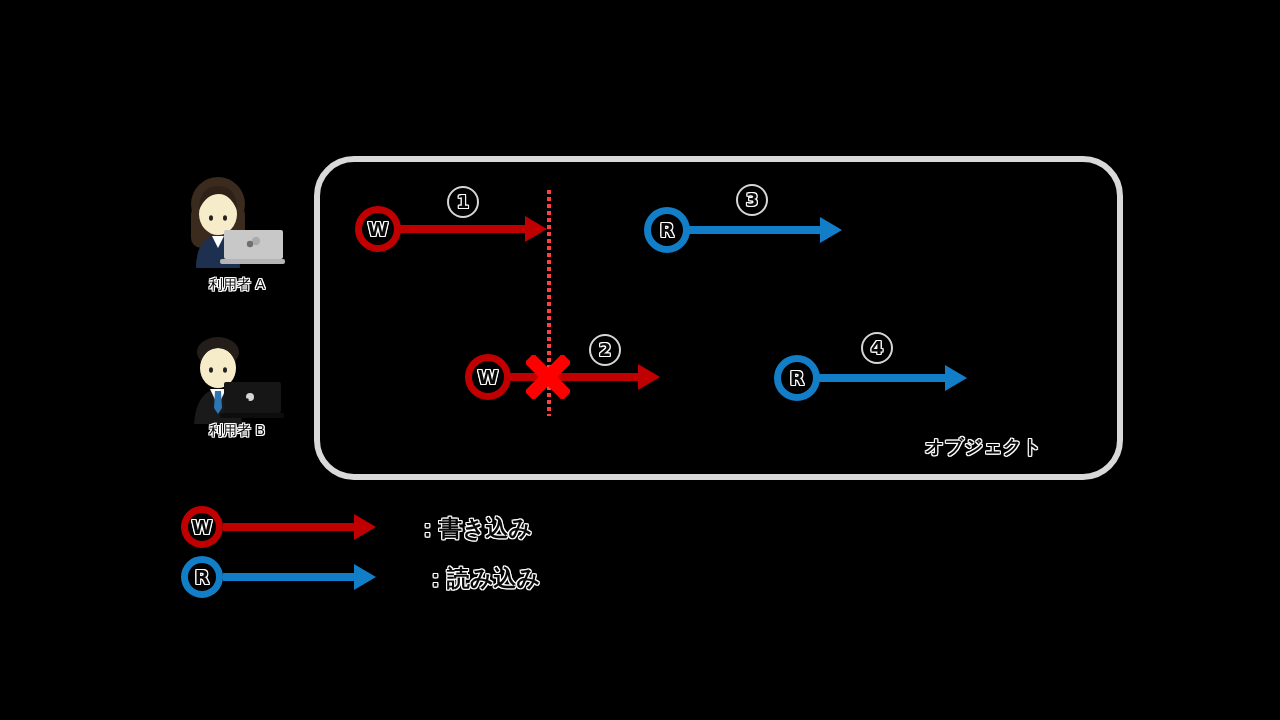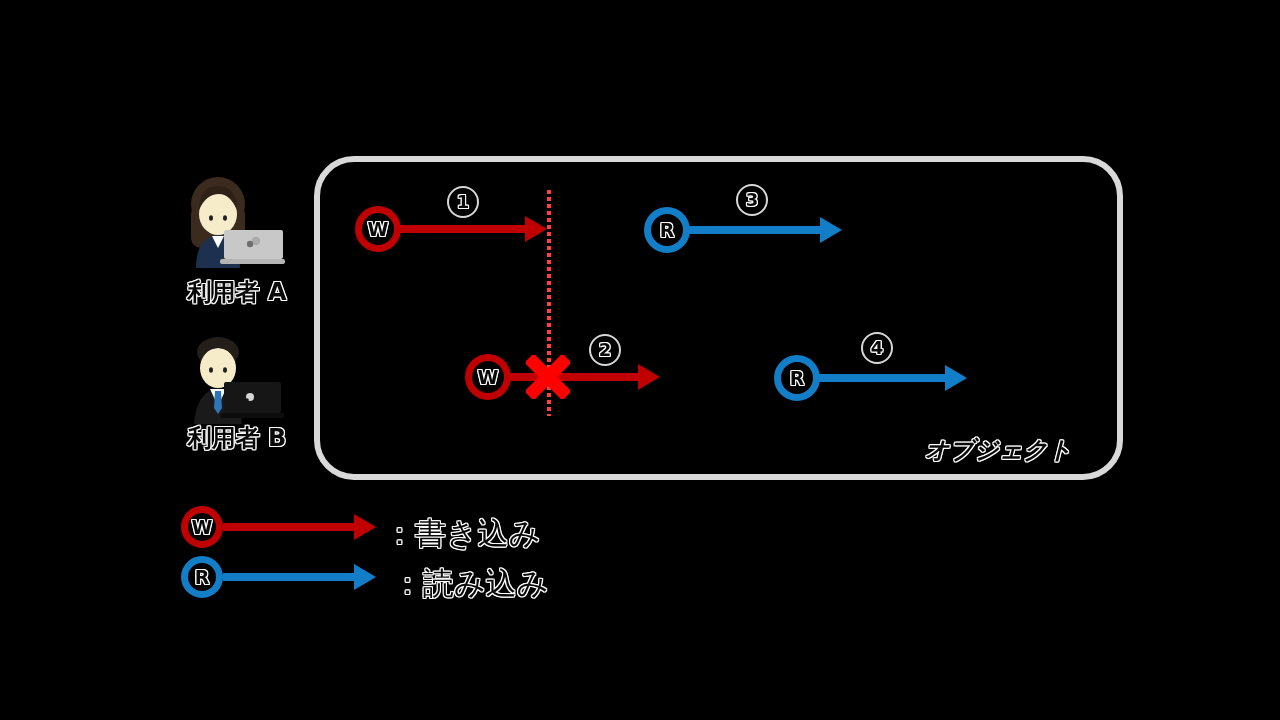--- a/index.html
+++ b/index.html
@@ -41,23 +41,23 @@
   }
   .numb .d{font-size:18px;font-weight:700;line-height:1;}
   .arrow{position:absolute;display:block;}
   .dotted-line{
     width:4px;
     background-image:repeating-linear-gradient(
       to bottom,
       var(--dotted,#ff4040) 0px, var(--dotted,#ff4040) 4px,
       transparent 4px, transparent 7px);
   }
-  .user-label{font-size:24px;font-weight:700;text-align:center;width:110px;}
-  .legend-label{font-size:31px;font-weight:400;}
-  .object-label{font-size:24px;font-weight:700;font-style:italic;}
+  .user-label{font-size:14px;font-weight:400;text-align:center;width:110px;}
+  .legend-label{font-size:23px;font-weight:700;margin-left:32px;}
+  .object-label{font-size:19px;font-weight:700;}
 </style>
 </head>
 <body>
 
 <div class="stage">
 
   <svg class="abs" style="left:186px;top:174px" width="104" height="94" viewBox="0 0 104 94">
     <ellipse cx="32" cy="30" rx="27" ry="27" fill="#3b2a1e"></ellipse>
     <rect x="5" y="30" width="54" height="44" rx="10" fill="#3b2a1e"></rect>
     <ellipse cx="32" cy="40" rx="19" ry="21" fill="#f6ecc9"></ellipse>

